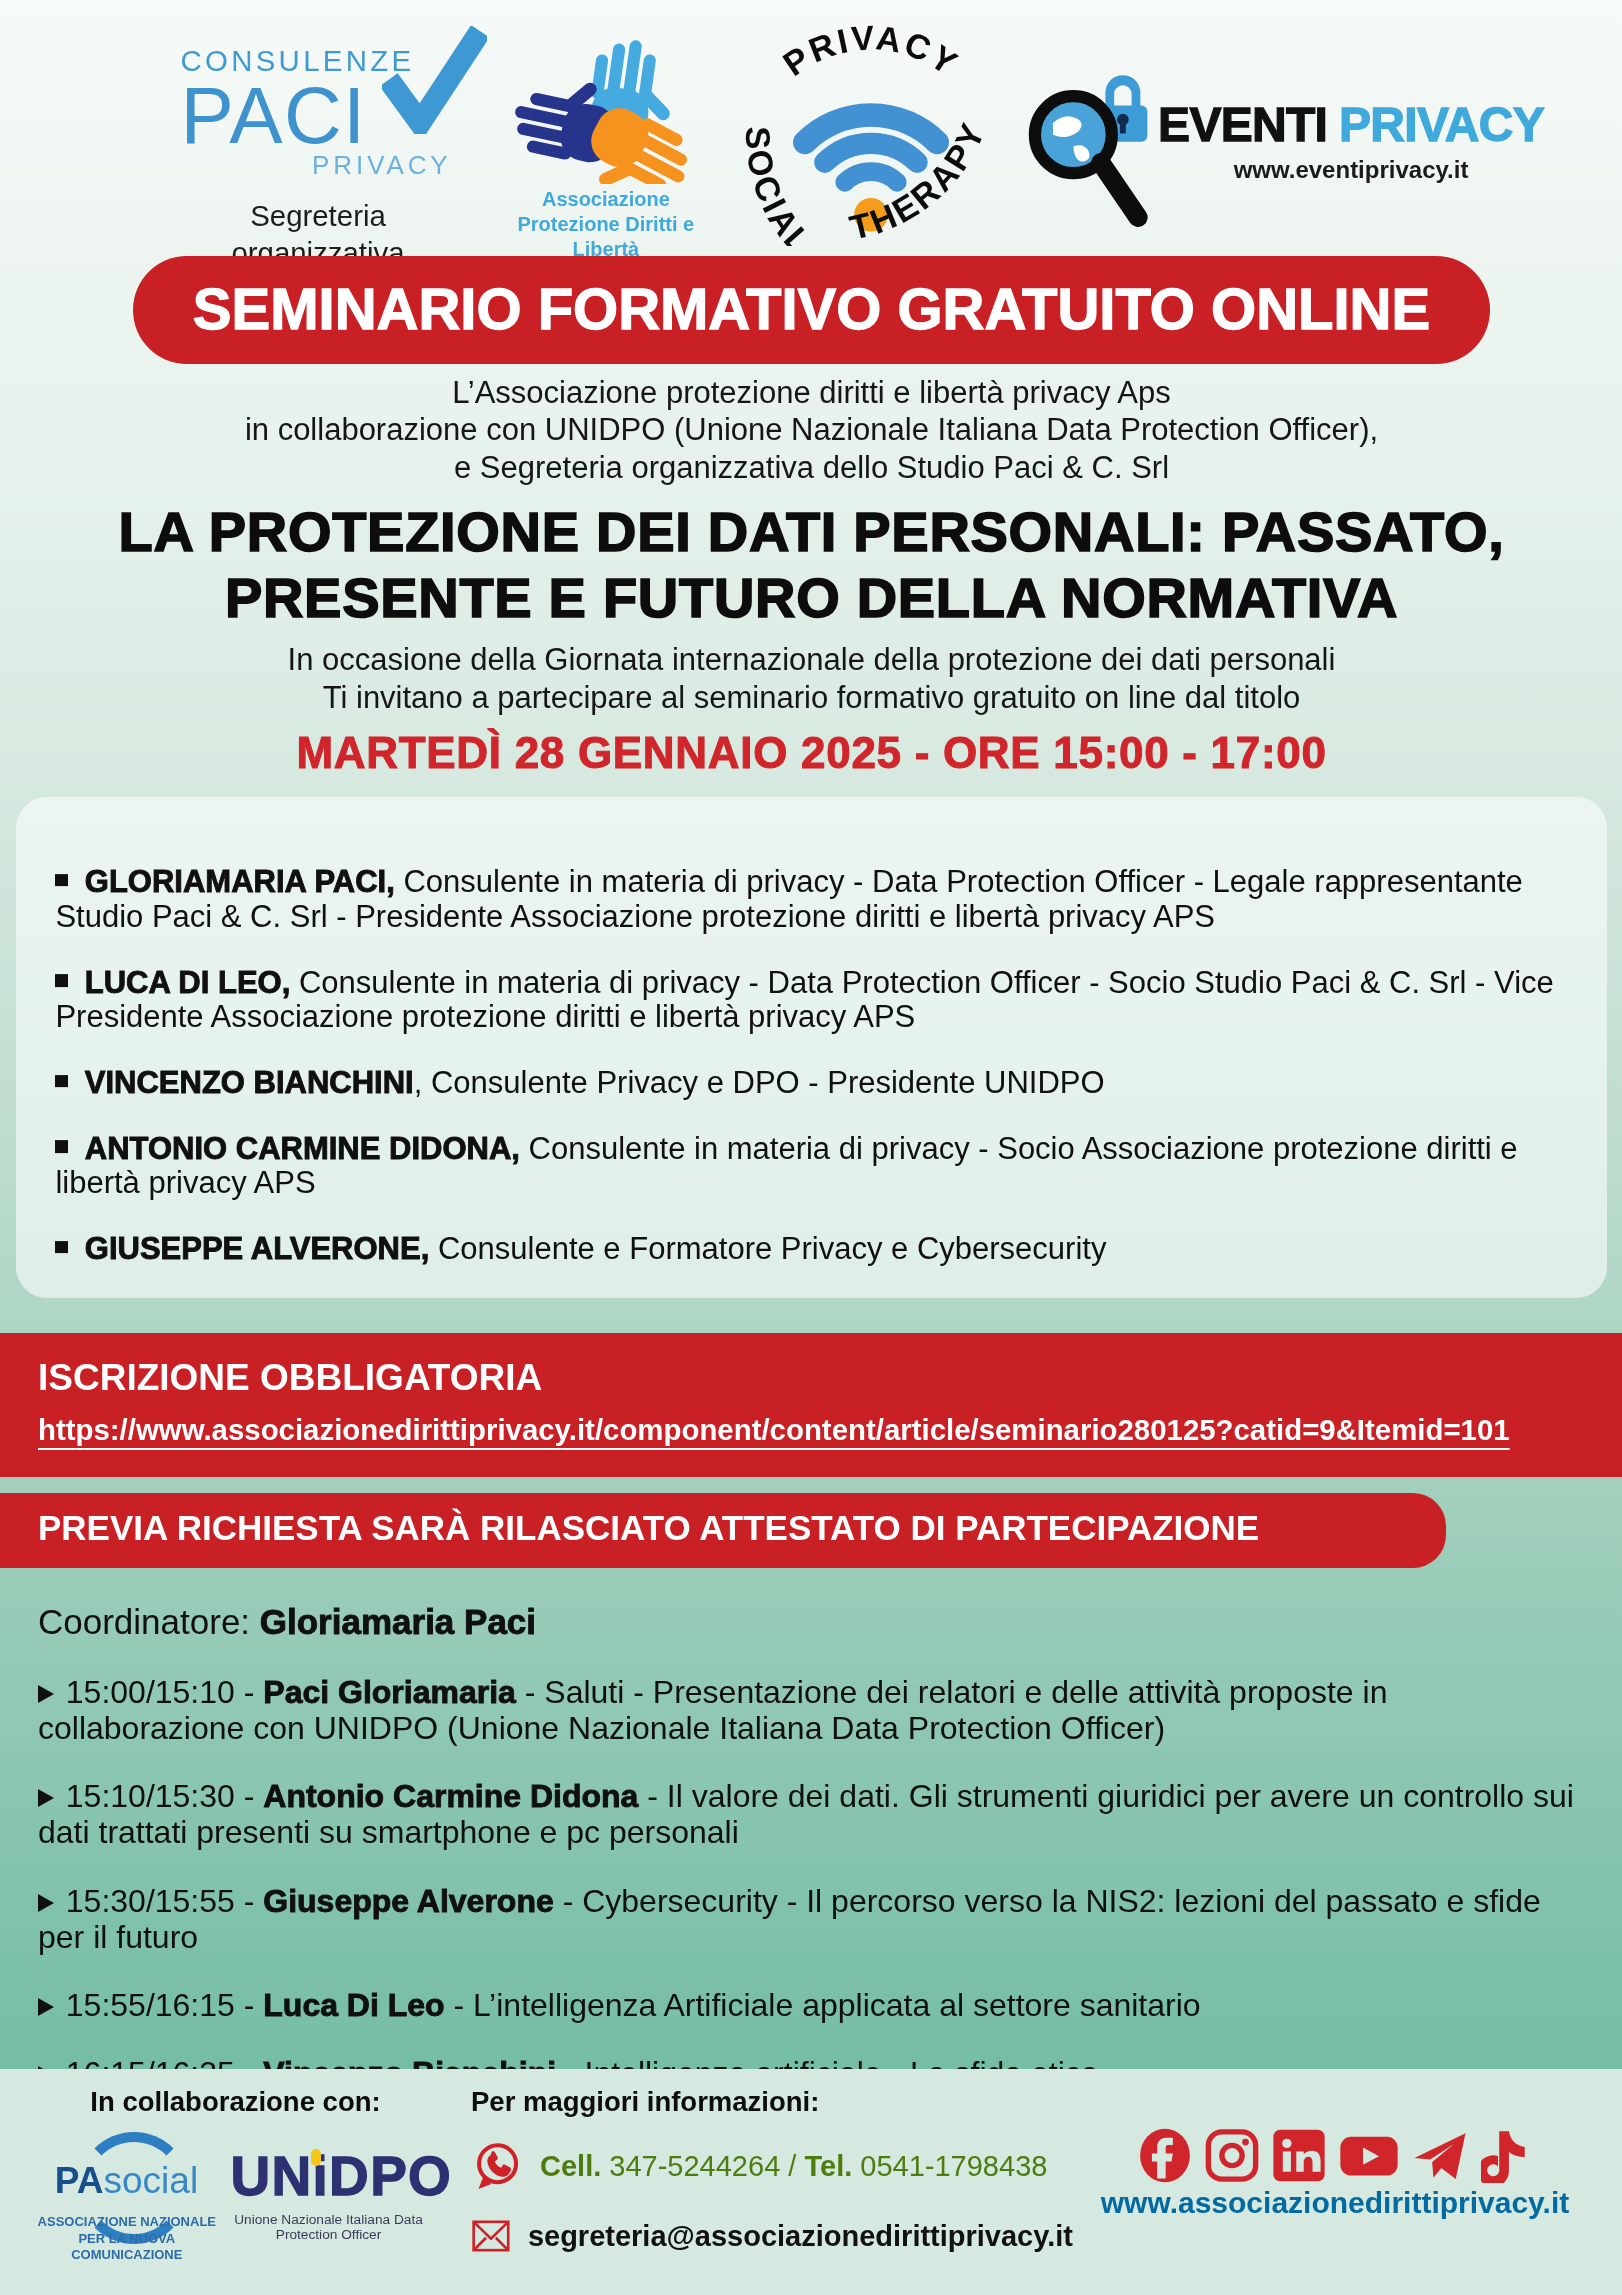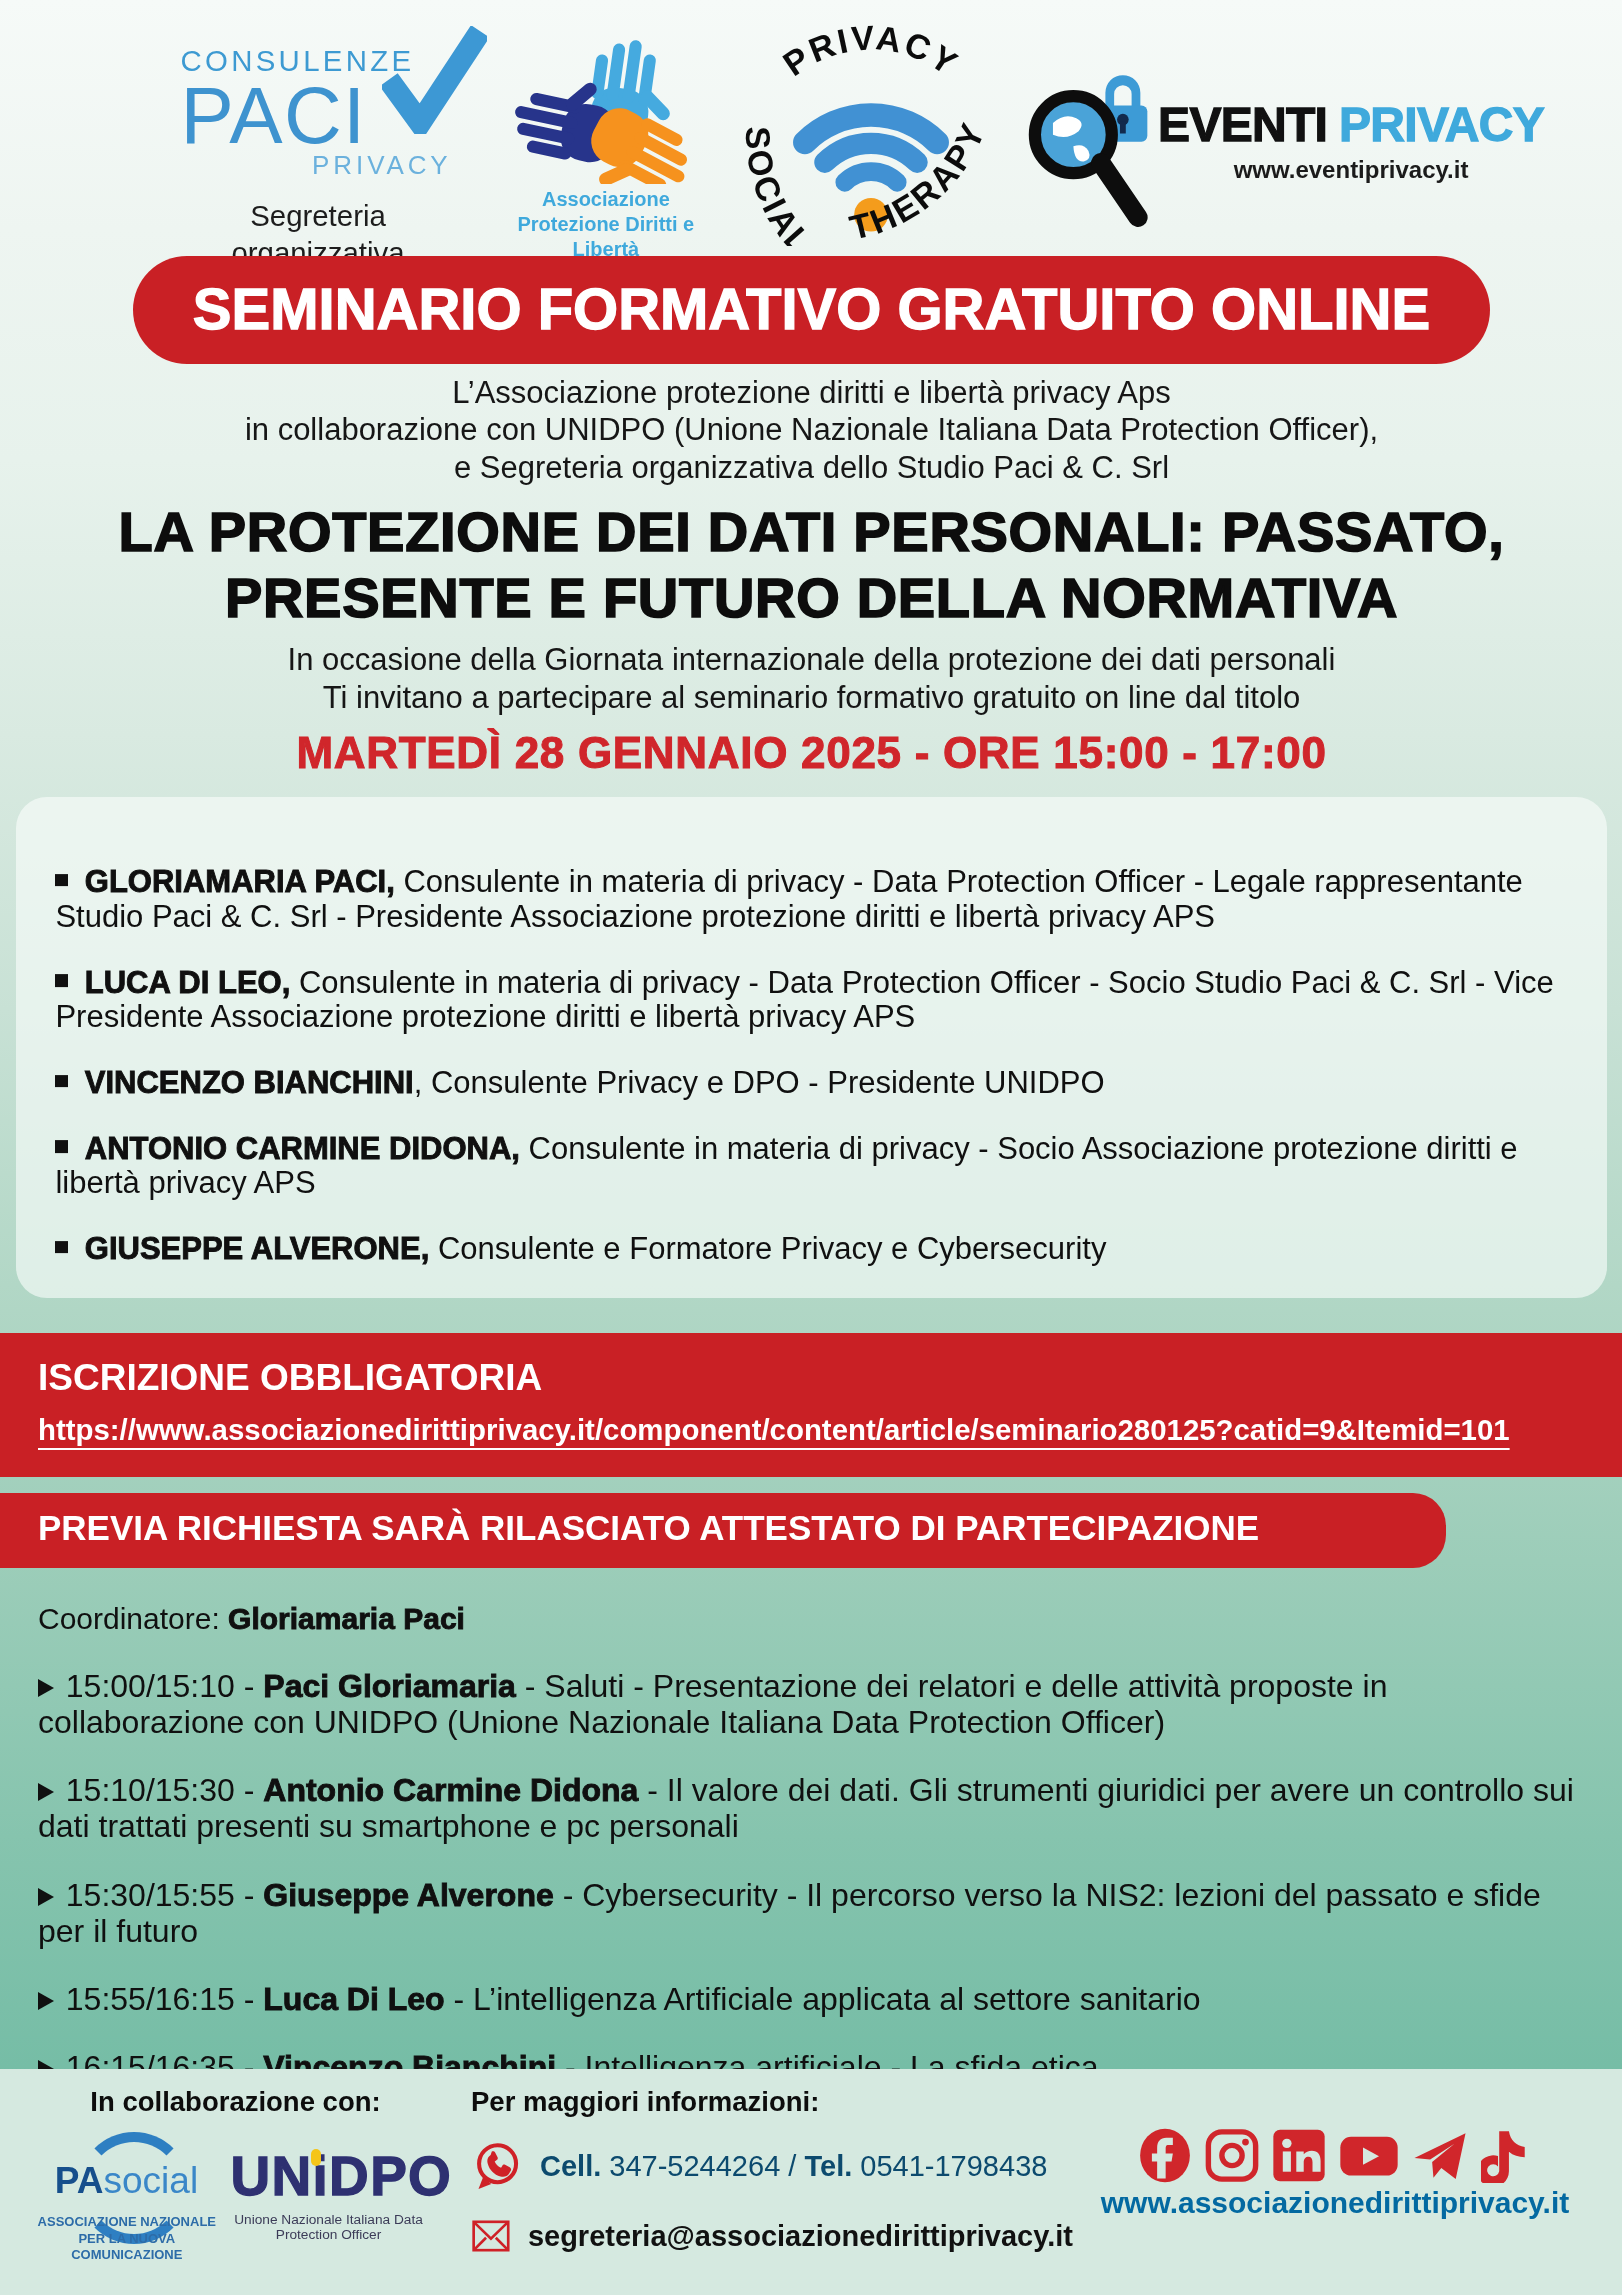--- a/index.html
+++ b/index.html
@@ -38,21 +38,21 @@
   .speaker{font-size:31px;line-height:1.12;color:#101010;margin-bottom:22px;}
   .speaker:last-child{margin-bottom:0;}
   .sq{display:inline-block;width:12.4px;height:12.4px;background:#101010;margin-right:17px;transform:translateY(-5.9px);}
   .speaker b{font-weight:700;-webkit-text-stroke:0.9px #101010;}
   
   .reg-box{margin-top:35px;width:1572px;background:#c92025;color:#fff;border-radius:0 36px 36px 0;padding:23.6px 46px 30px 38px;}
   .reg-title{font-size:37px;font-weight:700;margin-bottom:14.4px;}
   .reg-url{font-size:29.4px;font-weight:700;text-decoration:underline;text-underline-offset:7.9px;text-decoration-thickness:2px;color:#fff;display:inline-block;}
   .cert-box{margin-top:15.7px;width:1362px;background:#c92025;color:#fff;border-radius:0 33px 33px 0;padding:15.7px 46px 19.6px 38px;font-size:35px;font-weight:700;}
   
-  .coordinator{margin:34px 39px 0 38px;font-size:30px;color:#101010;}
+  .coordinator{margin:34px 39px 0 38px;font-size:35px;color:#101010;}
   .coordinator b{font-weight:700;-webkit-text-stroke:0.9px #101010;}
   .schedule{margin:29px 36px 0 38px;}
   .sched-item{font-size:32px;line-height:1.13;color:#101010;margin-bottom:23.6px;}
   .tri{display:inline-block;width:0;height:0;border-left:16.4px solid #101010;border-top:9.8px solid transparent;border-bottom:9.8px solid transparent;margin-right:11.8px;}
   .sched-item b{font-weight:700;-webkit-text-stroke:0.9px #101010;}
   
   .footer{position:absolute;left:0;right:0;bottom:0;height:226px;background:#d5e9e0;display:flex;padding:17px 26px 0 26px;box-sizing:border-box;}
   .f-col1{width:419px;text-align:center;}
   .f-heading{font-size:27.5px;font-weight:700;color:#0d0d0d;}
   .collab-logos{display:flex;align-items:flex-start;justify-content:center;gap:22px;margin-top:14.4px;}
@@ -61,21 +61,21 @@
   .pa-text{position:absolute;left:0;top:27.5px;width:164px;text-align:center;font-size:37px;}
   .pa-text b{color:#164f8c;font-weight:700;}
   .pa-text span{color:#3a87c8;font-weight:400;}
   .pa-sub{position:absolute;left:-9.2px;top:82px;width:183px;font-size:13px;font-weight:700;color:#2d6ca8;line-height:1.25;}
   .unidpo{position:relative;width:196px;text-align:center;margin-top:11.8px;}
   .unidpo-name{font-size:55px;font-weight:700;color:#2e3171;letter-spacing:1.3px;-webkit-text-stroke:1.3px #2e3171;}
   .unidpo-dot{position:absolute;left:80px;top:5.2px;width:10.5px;height:17px;background:#f5c518;border-radius:5.2px;}
   .unidpo-sub{font-size:13.7px;color:#3c3c58;margin-top:3.9px;}
   .f-col2{width:628px;padding-left:26px;box-sizing:border-box;}
   .info-row{display:flex;align-items:center;gap:17px;margin-top:22px;}
-  .info-text{font-size:29px;color:#0c4a6e;}
+  .info-text{font-size:29px;color:#4d7c0f;}
   .info-text b{font-weight:700;}
   .email-text{font-size:29px;font-weight:700;color:#111;}
   .f-col3{flex:1;text-align:center;padding-top:42px;}
   .social-row{display:flex;justify-content:center;gap:13px;align-items:center;}
   .website{margin-top:3px;font-size:30px;font-weight:700;color:#0369a1;}
 </style>
 </head>
 <body>
 
 <div class="page">

